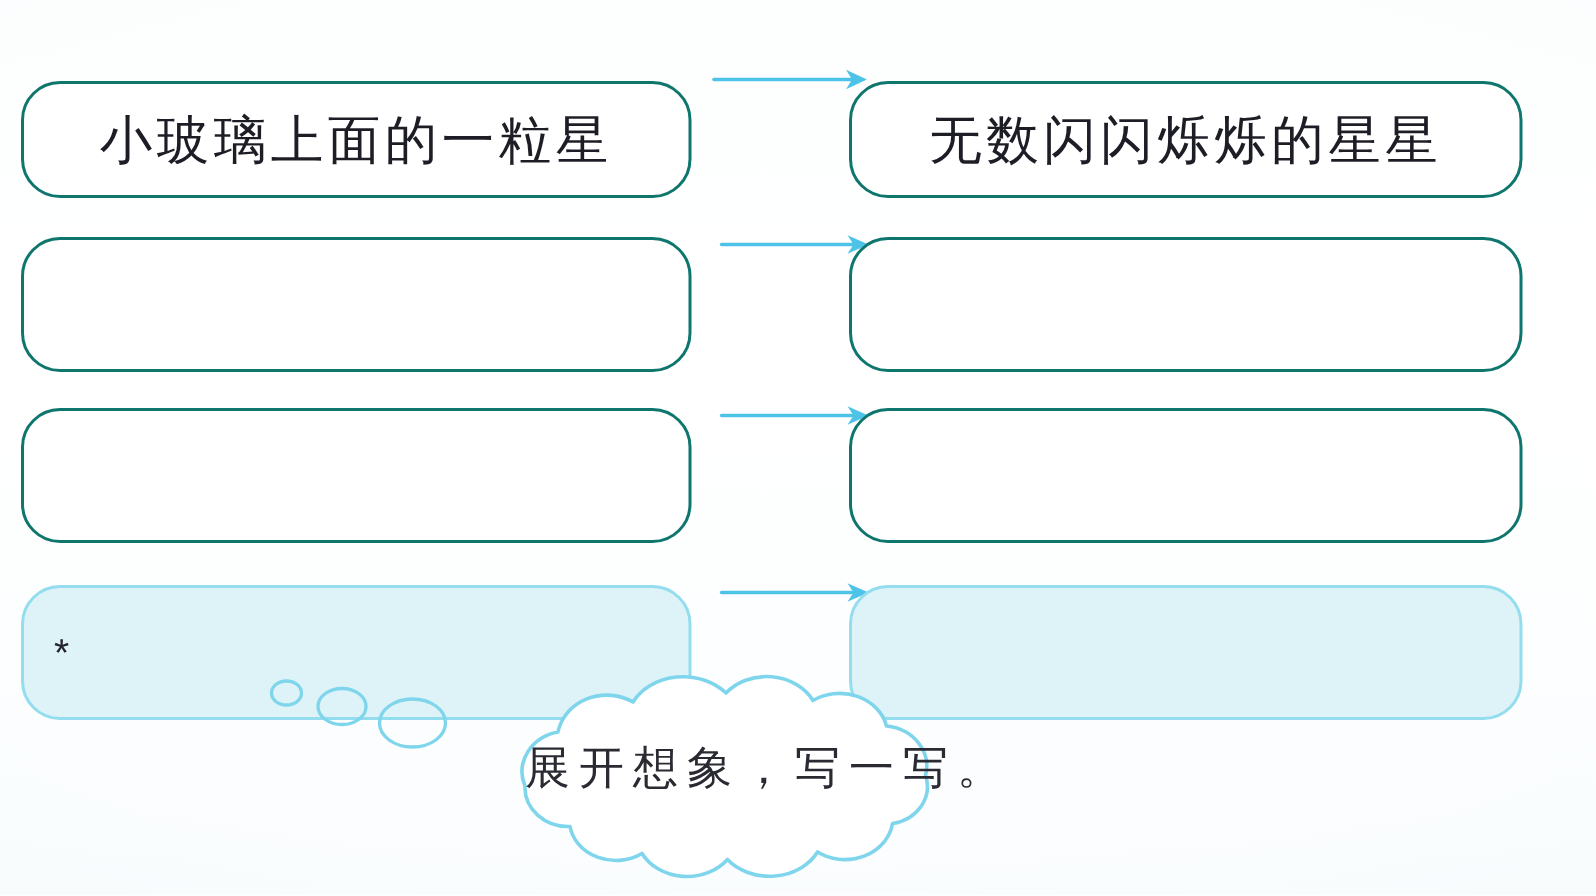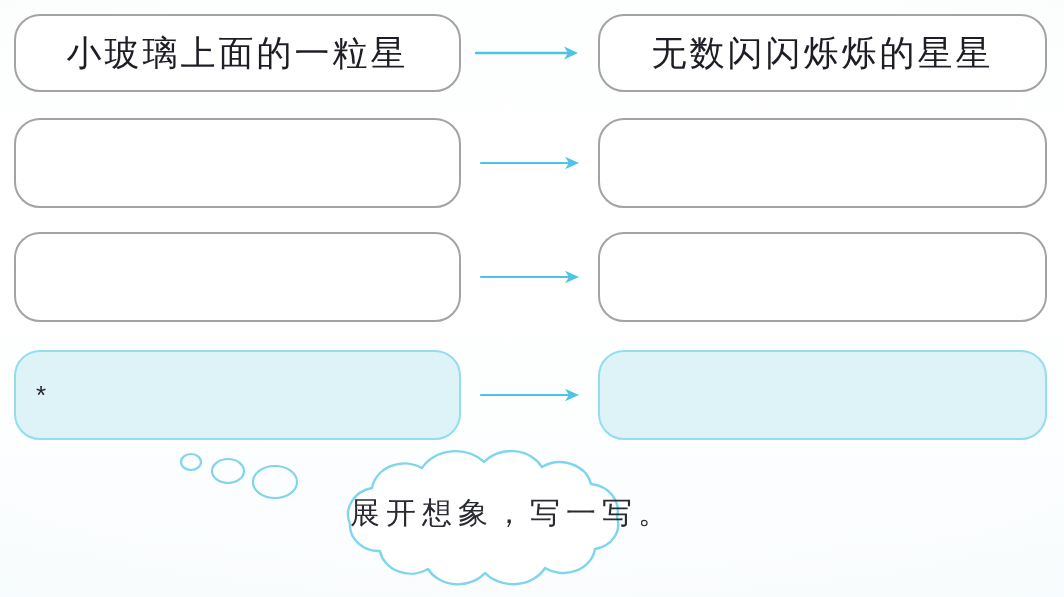--- a/index.html
+++ b/index.html
@@ -32,35 +32,36 @@
 
   
   .row {
     position: absolute;
     left: 0;
     width: 1064px;
   }
 
   .word-box {
     position: absolute;
-    border: 2px solid #a3a3a3;
+    border: 2px solid #0f766e;
     border-radius: 26px;
     background: #ffffff;
     display: flex;
     align-items: center;
     overflow: hidden;
+    margin-top: 40px;
   }
 
   .word-box.filled {
     background: #ddf3f8;
     border-color: #93ddee;
   }
 
   .word-box.left  { left: 14px;  width: 447px; }
-  .word-box.right { left: 598px; width: 449px; }
+  .word-box.right { left: 566px; width: 449px; }
 
   .box-text {
     width: 100%;
     text-align: center;
     color: #1d1d26;
     font-size: 35px;
     line-height: 1;
     letter-spacing: 3px;
     font-family: "Liberation Serif", "DejaVu Serif", serif;
     white-space: nowrap;

